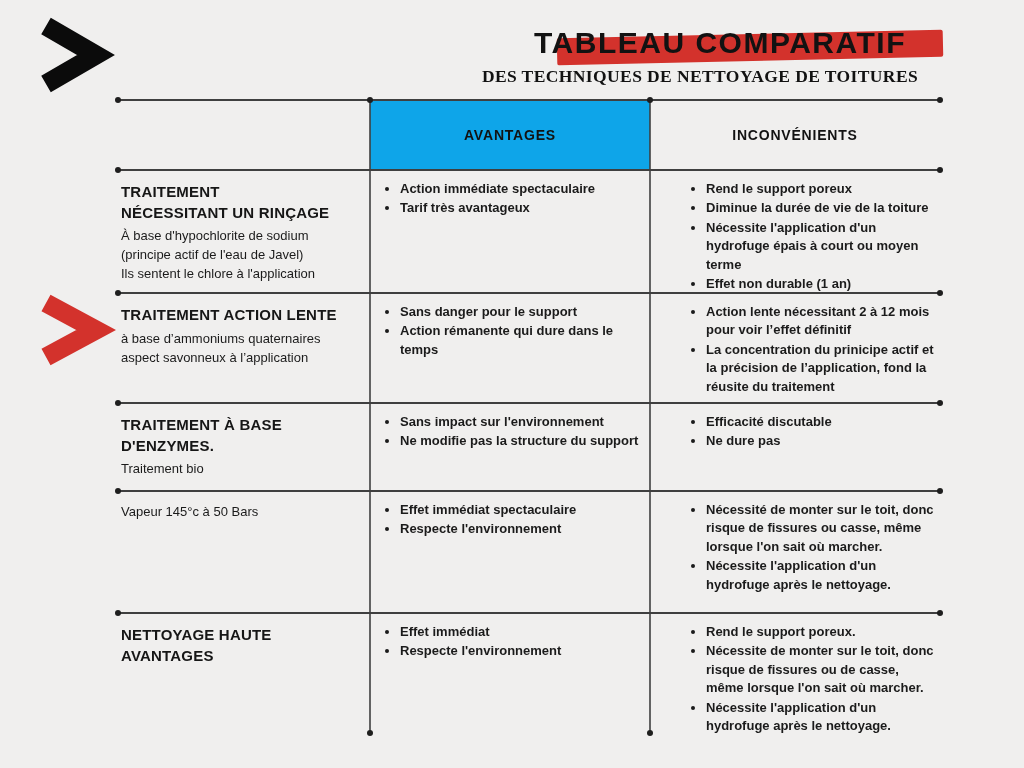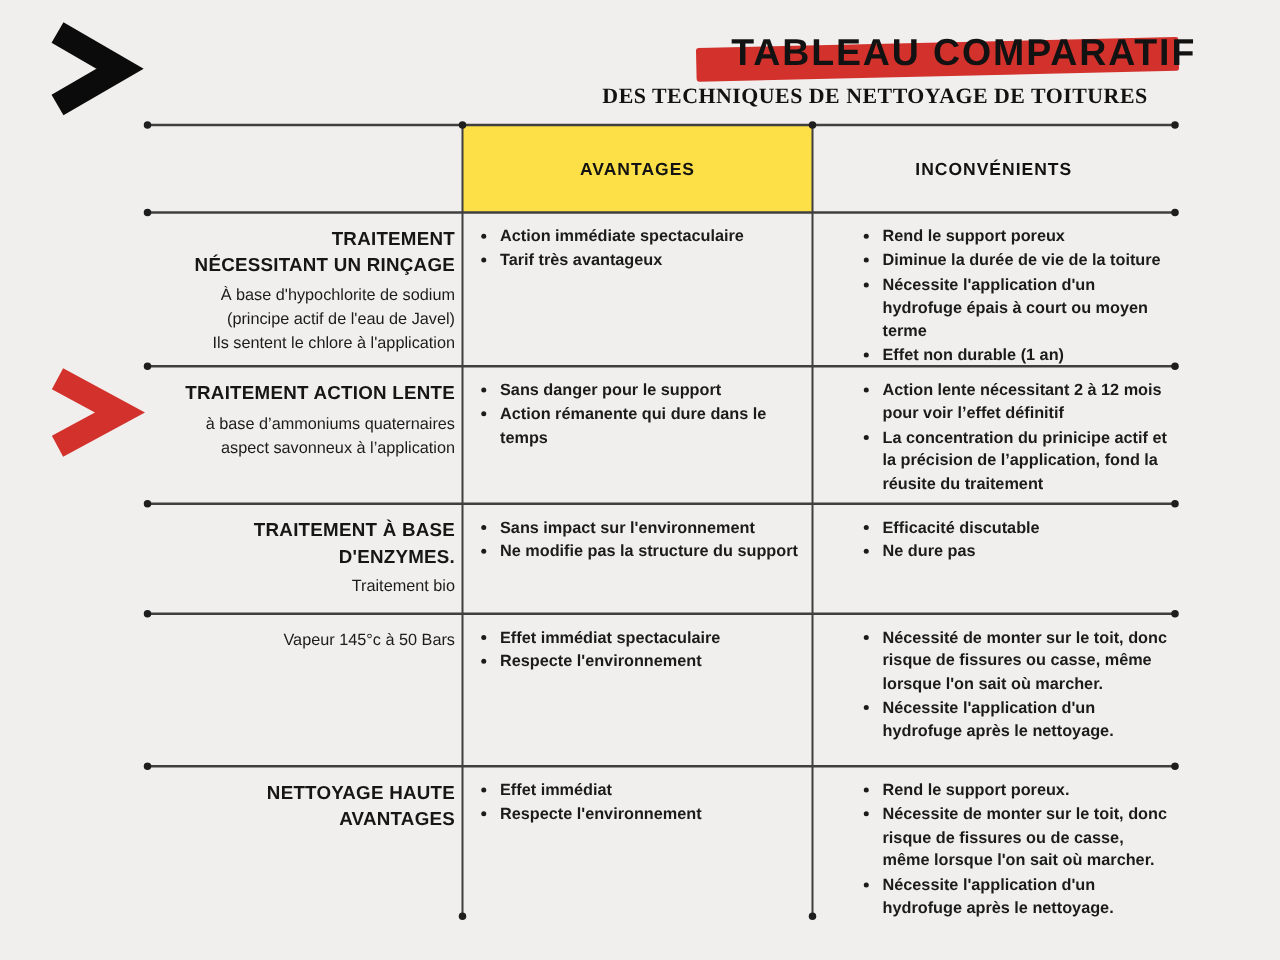--- a/index.html
+++ b/index.html
@@ -13,21 +13,21 @@
   }
   .page{position:absolute;inset:0;}
 
   
   .title-highlight{
     position:absolute;left:557px;top:34px;width:386px;height:27px;
     transform:rotate(-1.3deg);
     border-radius:2px;
   }
   .page-title{
-    position:absolute;left:585px;top:26px;margin:0;
+    position:absolute;left:534px;top:26px;margin:0;
     font-size:30px;font-weight:700;letter-spacing:1.5px;
     color:#121212;white-space:nowrap;
   }
   .page-subtitle{
     position:absolute;left:450px;top:66px;width:500px;margin:0;
     text-align:center;
     font-size:17.5px;font-weight:700;letter-spacing:.4px;
     color:#121212;
     font-family:Liberation Serif, serif;
   }
@@ -41,21 +41,21 @@
     display:grid;
     grid-template-columns:252px 280px 290px;
     grid-template-rows:70px 123px 110px 88px 122px auto;
   }
   .t-row{display:contents;}
   .th{
     display:flex;align-items:center;justify-content:center;
     font-size:14px;font-weight:700;letter-spacing:.8px;
     color:#121212;
   }
-  .cell-label{padding:12px 6px 16px 3px;text-align:right;}
+  .cell-label{padding:12px 6px 16px 3px;}
   .row-title{
     margin:0 0 4px 0;
     font-size:15px;font-weight:700;line-height:1.38;letter-spacing:.2px;
     white-space:pre-line;color:#161616;
   }
   .row-subtitle{
     margin:0;
     font-size:13px;font-weight:400;line-height:1.45;
     white-space:pre-line;color:#1b1b1b;
   }
@@ -82,21 +82,21 @@
     <polyline class="accent-stroke" points="46,303 96,330 46,357" fill="none" stroke="#d3322c" stroke-width="19"></polyline>
   </svg>
 
   <div class="title-highlight accent-bg" style="background: rgb(211, 50, 44);"></div>
   <h1 class="page-title">TABLEAU COMPARATIF</h1>
   <h2 class="page-subtitle">DES TECHNIQUES DE NETTOYAGE DE TOITURES</h2>
 
   <div class="table" id="comparison-table">
     <div class="t-row">
       <div class="th"></div>
-      <div class="th accent-bg" style="background: #fde047;">AVANTAGES</div>
+      <div class="th accent-bg" style="background: #0ea5e9;">AVANTAGES</div>
       <div class="th">INCONVÉNIENTS</div>
     </div>
 
     <div class="t-row">
       <div class="cell-label">
         <h3 class="row-title">TRAITEMENT
 NÉCESSITANT UN RINÇAGE</h3>
         <p class="row-subtitle">À base d'hypochlorite de sodium
 (principe actif de l'eau de Javel)
 Ils sentent le chlore à l'application</p>

